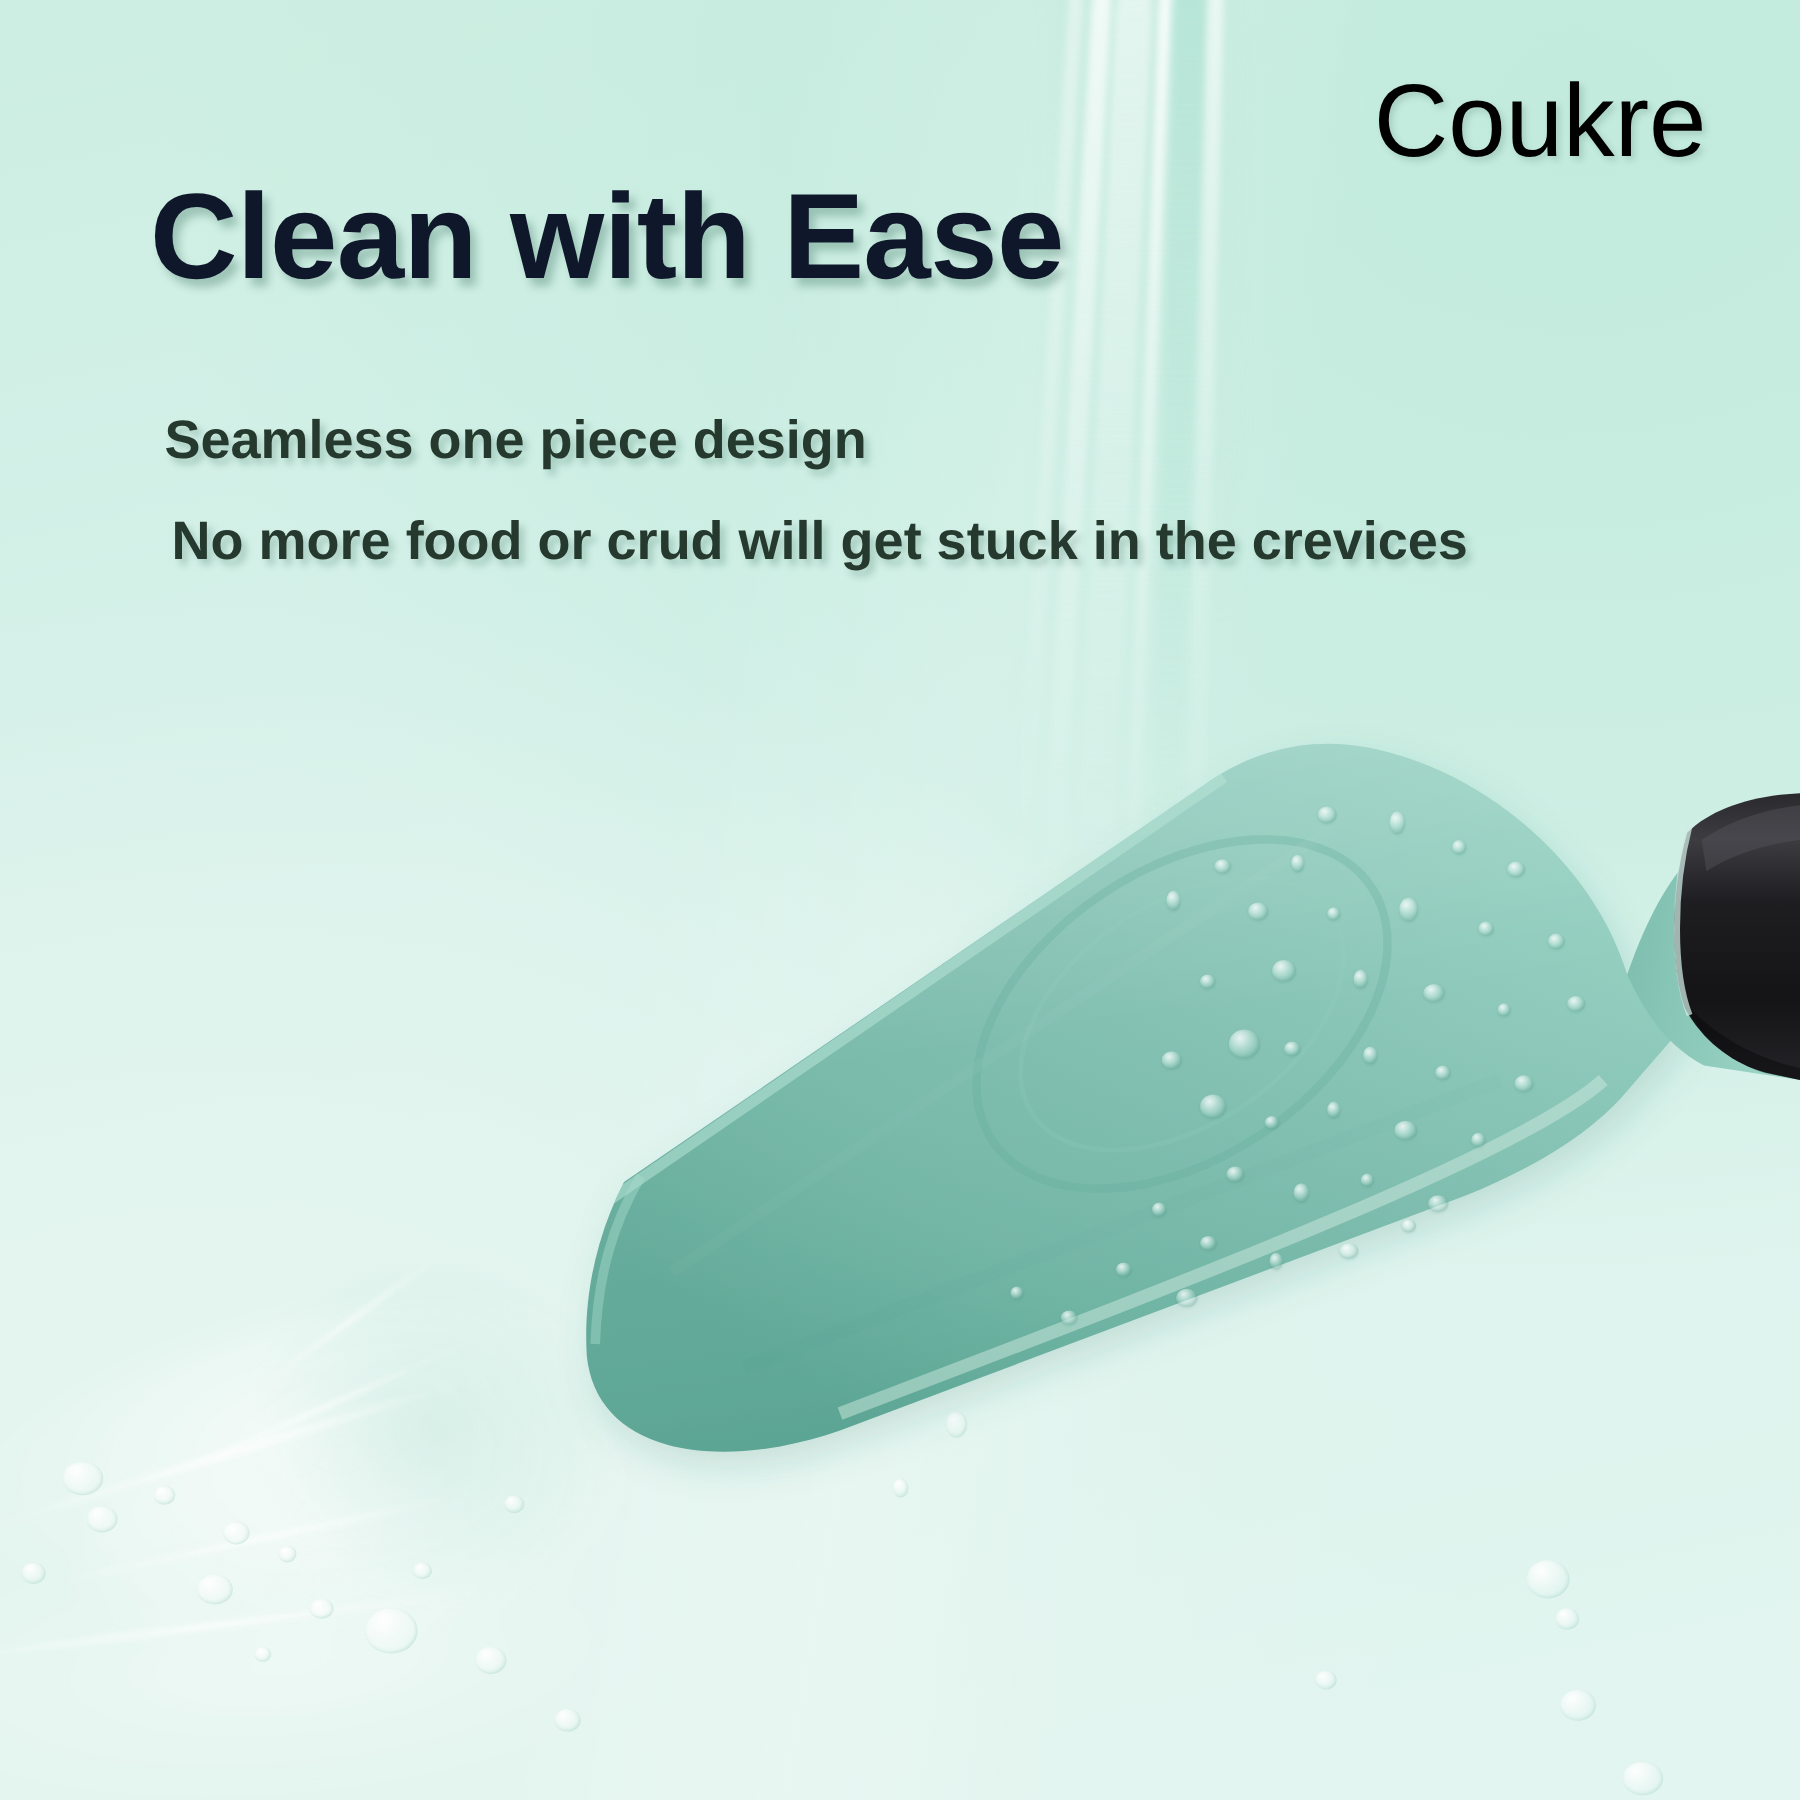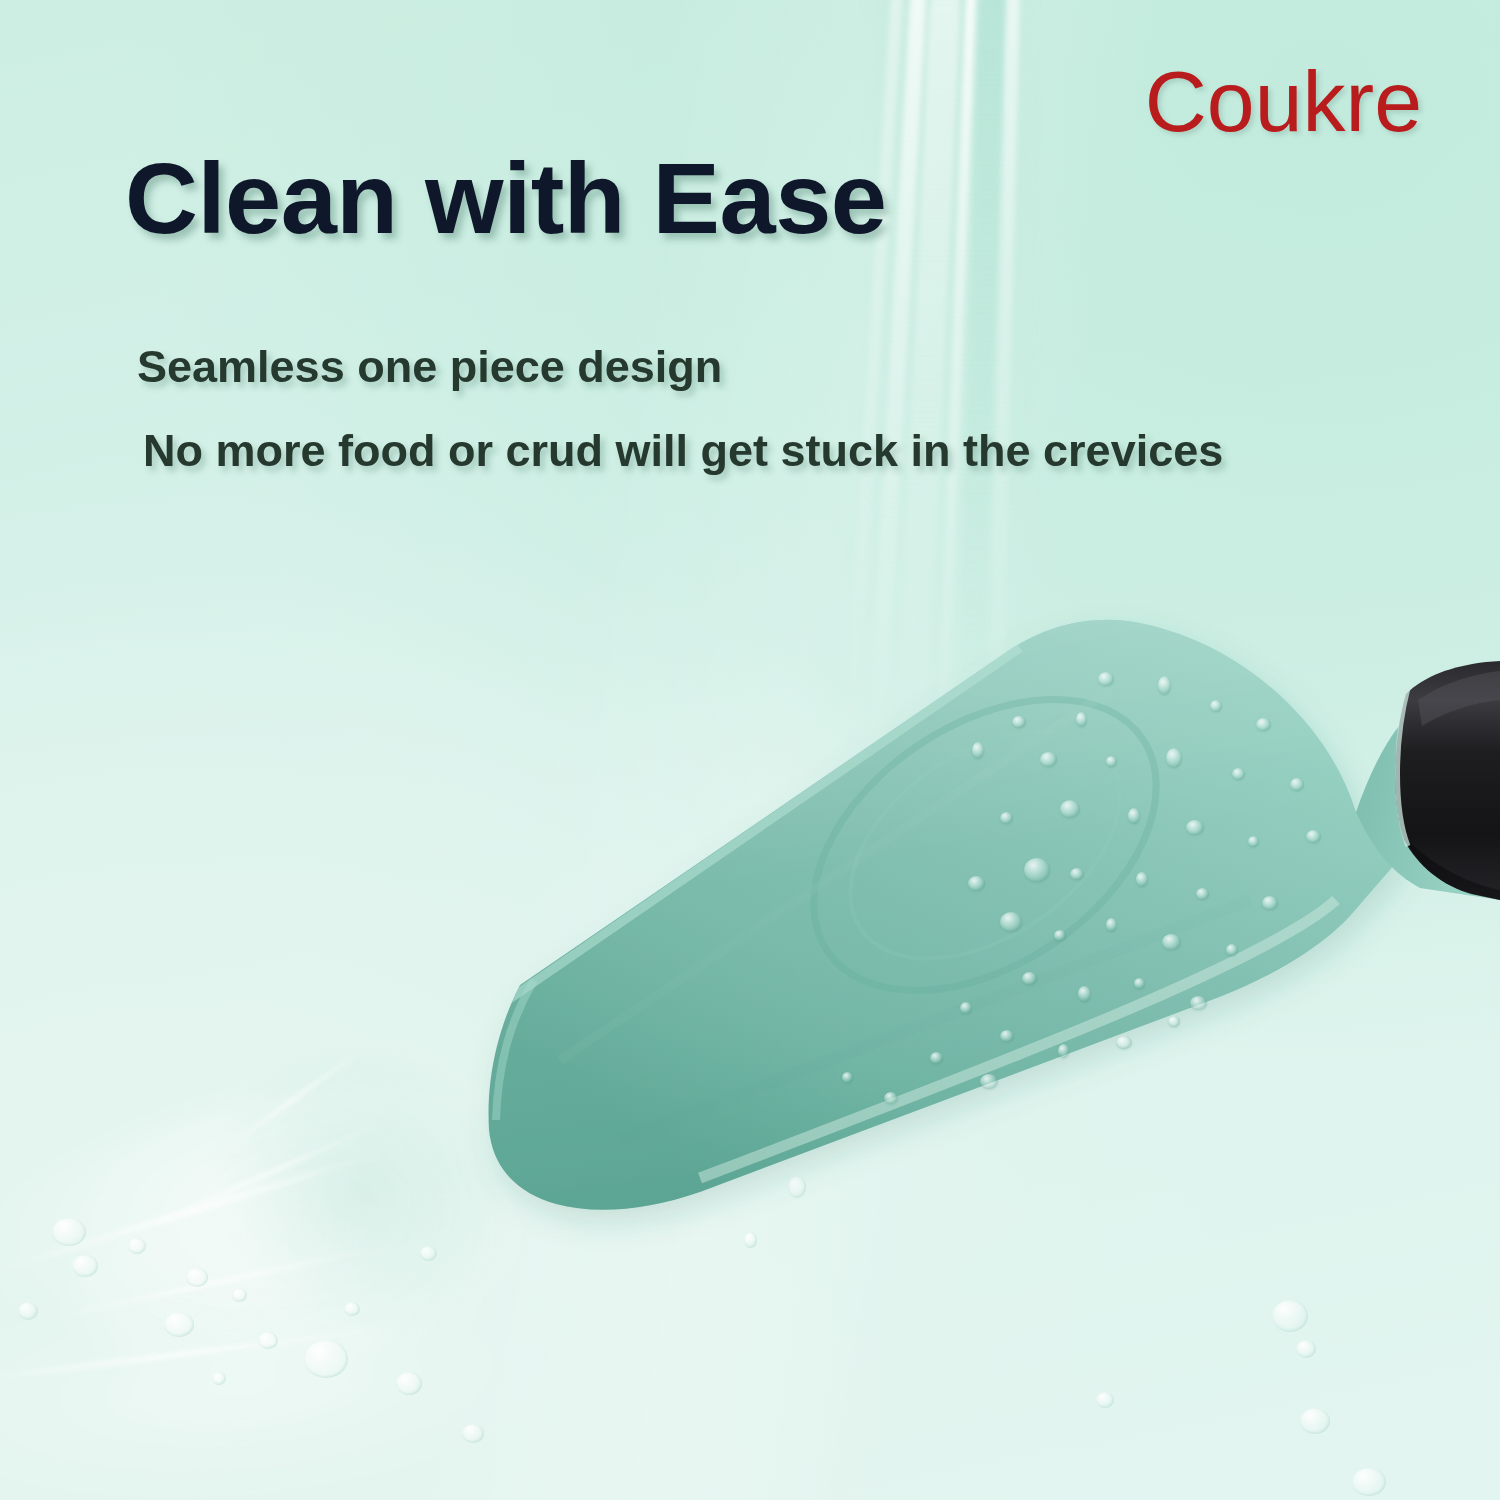--- a/index.html
+++ b/index.html
@@ -130,21 +130,21 @@
     white-space: nowrap;
     line-height: 1;
   }
   .brand {
     position: absolute;
     right: 78px;
     top: 58px;
     font-size: 86px;
     font-weight: 500;
     letter-spacing: 0px;
-    color: #b91c1c;
+    color: #000000;
     text-shadow: 3px 3px 5px rgba(70,110,96,0.22);
     white-space: nowrap;
     line-height: 1;
   }
   .sub {
     position: absolute;
     font-size: 45px;
     font-weight: 600;
     color: #26392f;
     text-shadow: 4px 5px 6px rgba(40,95,76,0.26);

